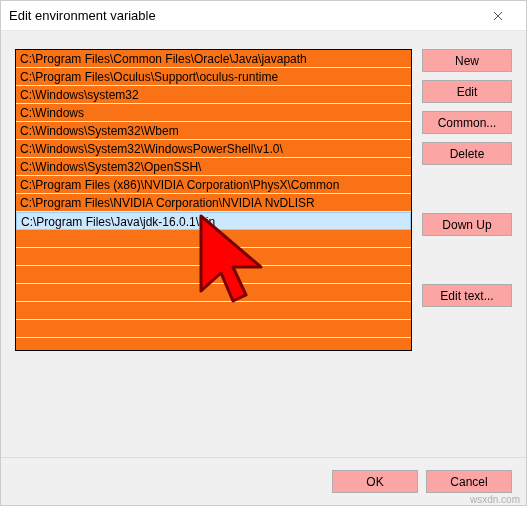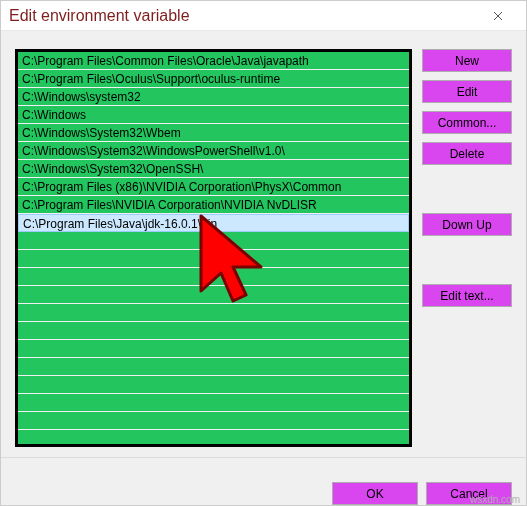--- a/index.html
+++ b/index.html
@@ -1,29 +1,29 @@
 <!DOCTYPE html>
 <html><head>
   <meta charset="utf-8">
   <style>
     * { box-sizing: border-box; margin: 0; padding: 0; font-family: "Segoe UI", Tahoma, sans-serif; }
     body { width: 527px; height: 506px; background: #fff; position: relative; overflow: hidden; }
     .window { width: 527px; height: 506px; border: 1px solid #ccc; background: #f0f0f0; position: relative; }
     .titlebar { height: 30px; background: #fff; border-bottom: 1px solid #e8e8e8; display: flex; align-items: center; padding: 0 8px; }
-    .titlebar-title { font-size: 16px; color: #7f1d1d; flex: 1; }
+    .titlebar-title { font-size: 13px; color: #000000; flex: 1; }
     .close-btn { width: 40px; height: 30px; display: flex; align-items: center; justify-content: center; cursor: pointer; color: #555; font-size: 14px; }
     .body { display: flex; padding: 18px 14px 14px 14px; gap: 10px; height: calc(100% - 30px - 48px); }
-    .listbox { flex: 1; background: #22c55e; border: 3px solid #000000; overflow: hidden; height: 398px; }
+    .listbox { flex: 1; background: #f97316; border: 1px solid #000000; overflow: hidden; height: 302px; }
     .listbox-inner { }
     .row { font-size: 12px; color: #000; height: 18px; line-height: 18px; padding: 0 4px; border-bottom: 1px solid #f0f0f0; white-space: nowrap; overflow: hidden; text-overflow: ellipsis; }
     .row.selected { background: #cce8ff; border: 1px solid #99cdff; }
     .side { width: 90px; display: flex; flex-direction: column; gap: 8px; }
-    .btn { height: 23px; border: 1px solid #adadad; background: #d946ef; font-size: 12px; color: #000; cursor: pointer; }
+    .btn { height: 23px; border: 1px solid #adadad; background: #fca5a5; font-size: 12px; color: #000; cursor: pointer; }
     .spacer-lg { height: 32px; }
-    .footer { position: absolute; bottom: 0; left: 0; right: 0; height: 48px; border-top: 1px solid #dcdcdc; display: flex; align-items: flex-end; justify-content: flex-end; gap: 8px; padding: 0 14px; background: #f0f0f0; }
+    .footer { position: absolute; bottom: 0; left: 0; right: 0; height: 48px; border-top: 1px solid #dcdcdc; display: flex; align-items: center; justify-content: flex-end; gap: 8px; padding: 0 14px; background: #f0f0f0; }
     .footer .btn { width: 86px; }
     .cursor { position: absolute; left: 190px; top: 210px; pointer-events: none; }
     .watermark { position: absolute; right: 6px; bottom: 0; font-size: 10px; color: #b0b0b0; font-family: Arial, sans-serif; margin-top: 26px; }
   </style>
 </head>
 <body>
 
 <div class="window">
   <div class="titlebar">
     <div class="titlebar-title">Edit environment variable</div>

